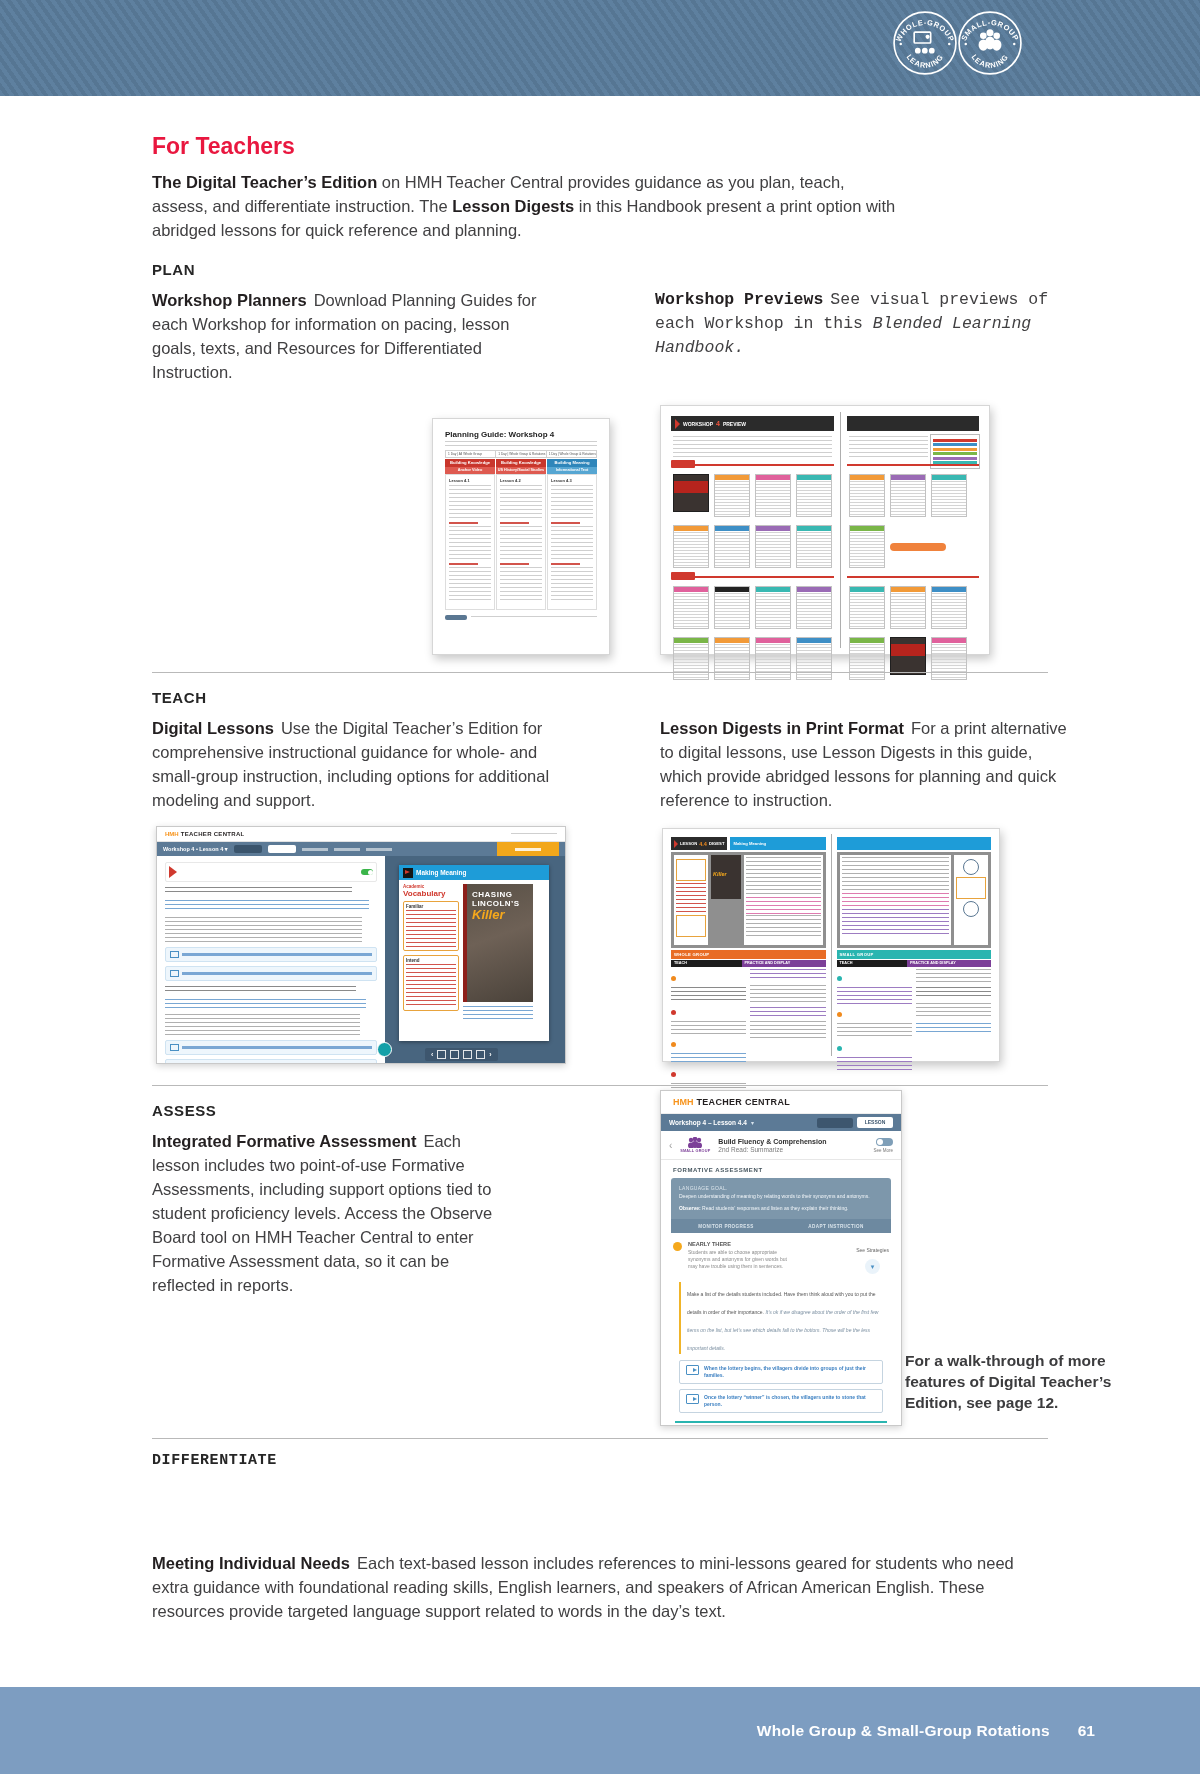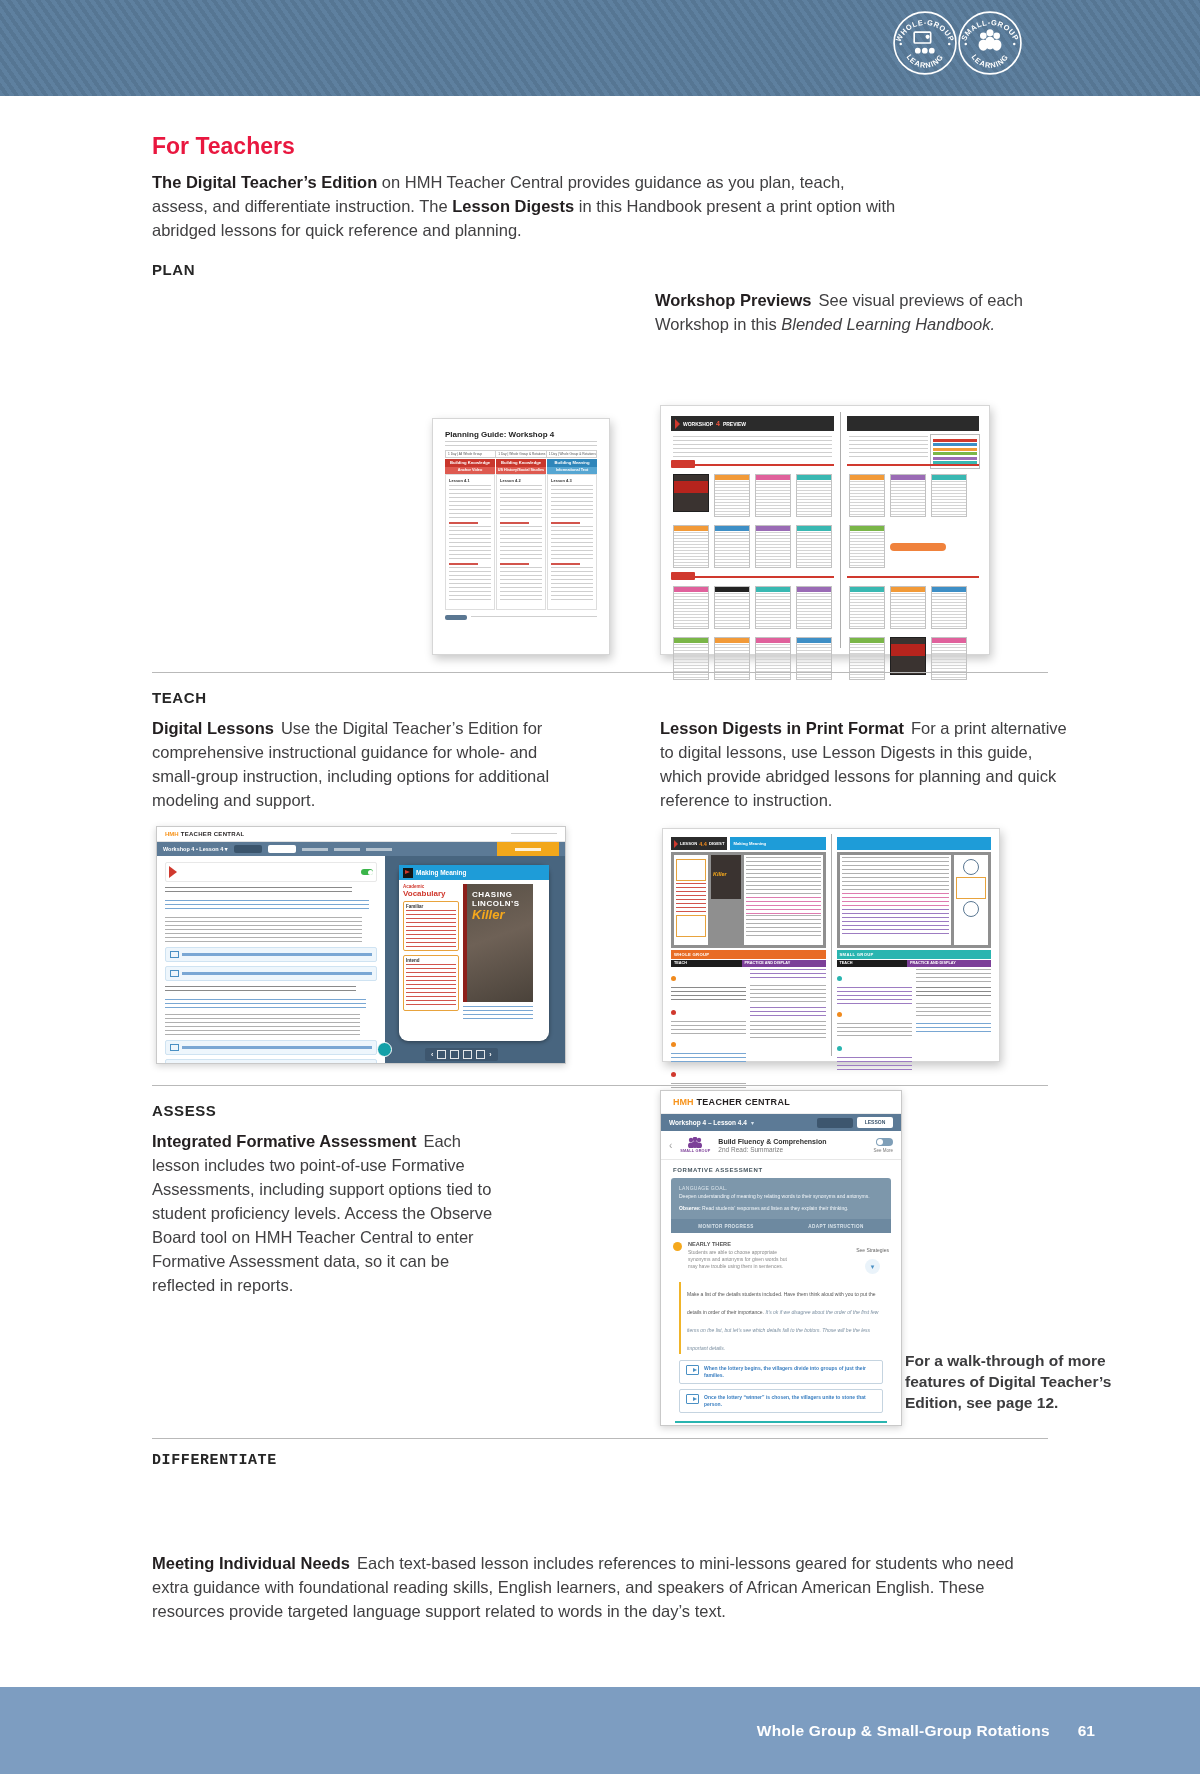--- a/index.html
+++ b/index.html
@@ -101,21 +101,21 @@
   .dl-goal .g1{width:70px;height:3px;background:#555;margin-bottom:2px;}
   .dl-goal .g2{width:50px;height:3px;background:#aaa;}
   .dl-goal .tog{width:12px;height:6px;background:#3bb54a;border-radius:3px;position:relative;}
   .dl-goal .tog:after{content:"";position:absolute;right:.5px;top:.5px;width:5px;height:5px;border-radius:50%;background:#fff;}
   .dl-para{margin-top:5px;}
   .callout{height:13px;background:#eef6fc;border:1px solid #cfe3f2;border-radius:2px;display:flex;align-items:center;gap:3px;padding:0 4px;margin:4px 0;}
   .callout .ic{width:7px;height:5px;border:1px solid #4a90c4;}
   .callout .cl{flex:1;height:3px;background:#7aa7d4;}
   .dl-teal{position:absolute;right:-7px;bottom:8px;width:13px;height:13px;border-radius:50%;background:#14a0a8;border:1px solid #fff;z-index:3;}
   .dl-right{flex:1;background:#48657f;position:relative;padding:9px 0 0 14px;}
-  .dl-pagecard{width:150px;background:#fff;height:176px;box-shadow:0 1px 4px rgba(0,0,0,.4);border-radius:9px;}
+  .dl-pagecard{width:150px;background:#fff;height:176px;box-shadow:0 1px 4px rgba(0,0,0,.4);}
   .dl-ph{height:15px;background:#1e9cd8;display:flex;align-items:center;gap:3px;padding:0 4px;}
   .dl-ph .blk{width:10px;height:10px;background:#151515;position:relative;}
   .dl-ph .blk:after{content:"";position:absolute;left:2px;top:2.5px;width:0;height:0;border-left:5px solid #d0392e;border-top:2.5px solid transparent;border-bottom:2.5px solid transparent;}
   .dl-ph span{color:#fff;font-size:6.5px;font-weight:bold;}
   .dl-pb{display:flex;gap:4px;padding:4px;}
   .dl-vc{width:56px;}
   .acad{color:#d0392e;font-size:4.5px;font-weight:bold;display:block;}
   .vocab{color:#d0392e;font-size:8px;font-weight:bold;display:block;margin-bottom:3px;}
   .vbox{border:1px solid #e8a33d;border-radius:2px;padding:2px;margin-bottom:4px;}
   .vbox .vt{font-size:4.5px;font-weight:bold;color:#333;display:block;margin-bottom:1px;}
@@ -253,21 +253,24 @@
       </g>
     </svg>
   </div>
 
   <div class="h1red">For Teachers</div>
   <div class="para" style="position:absolute;left:152px;top:170px;width:748px;">
     <span class="lead" style="margin-right:0;">The Digital Teacher’s Edition</span><span> on HMH Teacher Central provides guidance as you plan, teach, assess, and differentiate instruction. The </span><span class="lead" style="margin-right:0;">Lesson Digests</span><span> in this Handbook present a print option with abridged lessons for quick reference and planning.</span>
   </div>
 
   <div class="seclabel" style="position:absolute;left:152px;top:261px;">PLAN</div>
-  <div class="para" style="position:absolute;left:655px;top:288px;width:420px;">
+  <div class="para" style="position:absolute;left:152px;top:288px;width:392px;">
+    <span class="lead">Workshop Planners</span><span>Download Planning Guides for each Workshop for information on pacing, lesson goals, texts, and Resources for Differentiated Instruction.</span>
+  </div>
+  <div class="para" style="position:absolute;left:655px;top:288px;width:420px;font-family:Liberation Mono, monospace;">
     <span class="lead">Workshop Previews</span><span>See visual previews of each Workshop in this </span><i>Blended Learning Handbook.</i>
   </div>
 
   <div class="sheet pg">
     <div class="pg-title">Planning Guide: Workshop 4</div>
     <div class="pg-sub tl lite"></div>
     <div class="pg-tabs">
       <div class="pg-tab">1 Day | All Whole Group</div>
       <div class="pg-tab">1 Day | Whole Group &amp; Rotations</div>
       <div class="pg-tab">1 Day | Whole Group &amp; Rotations</div>

